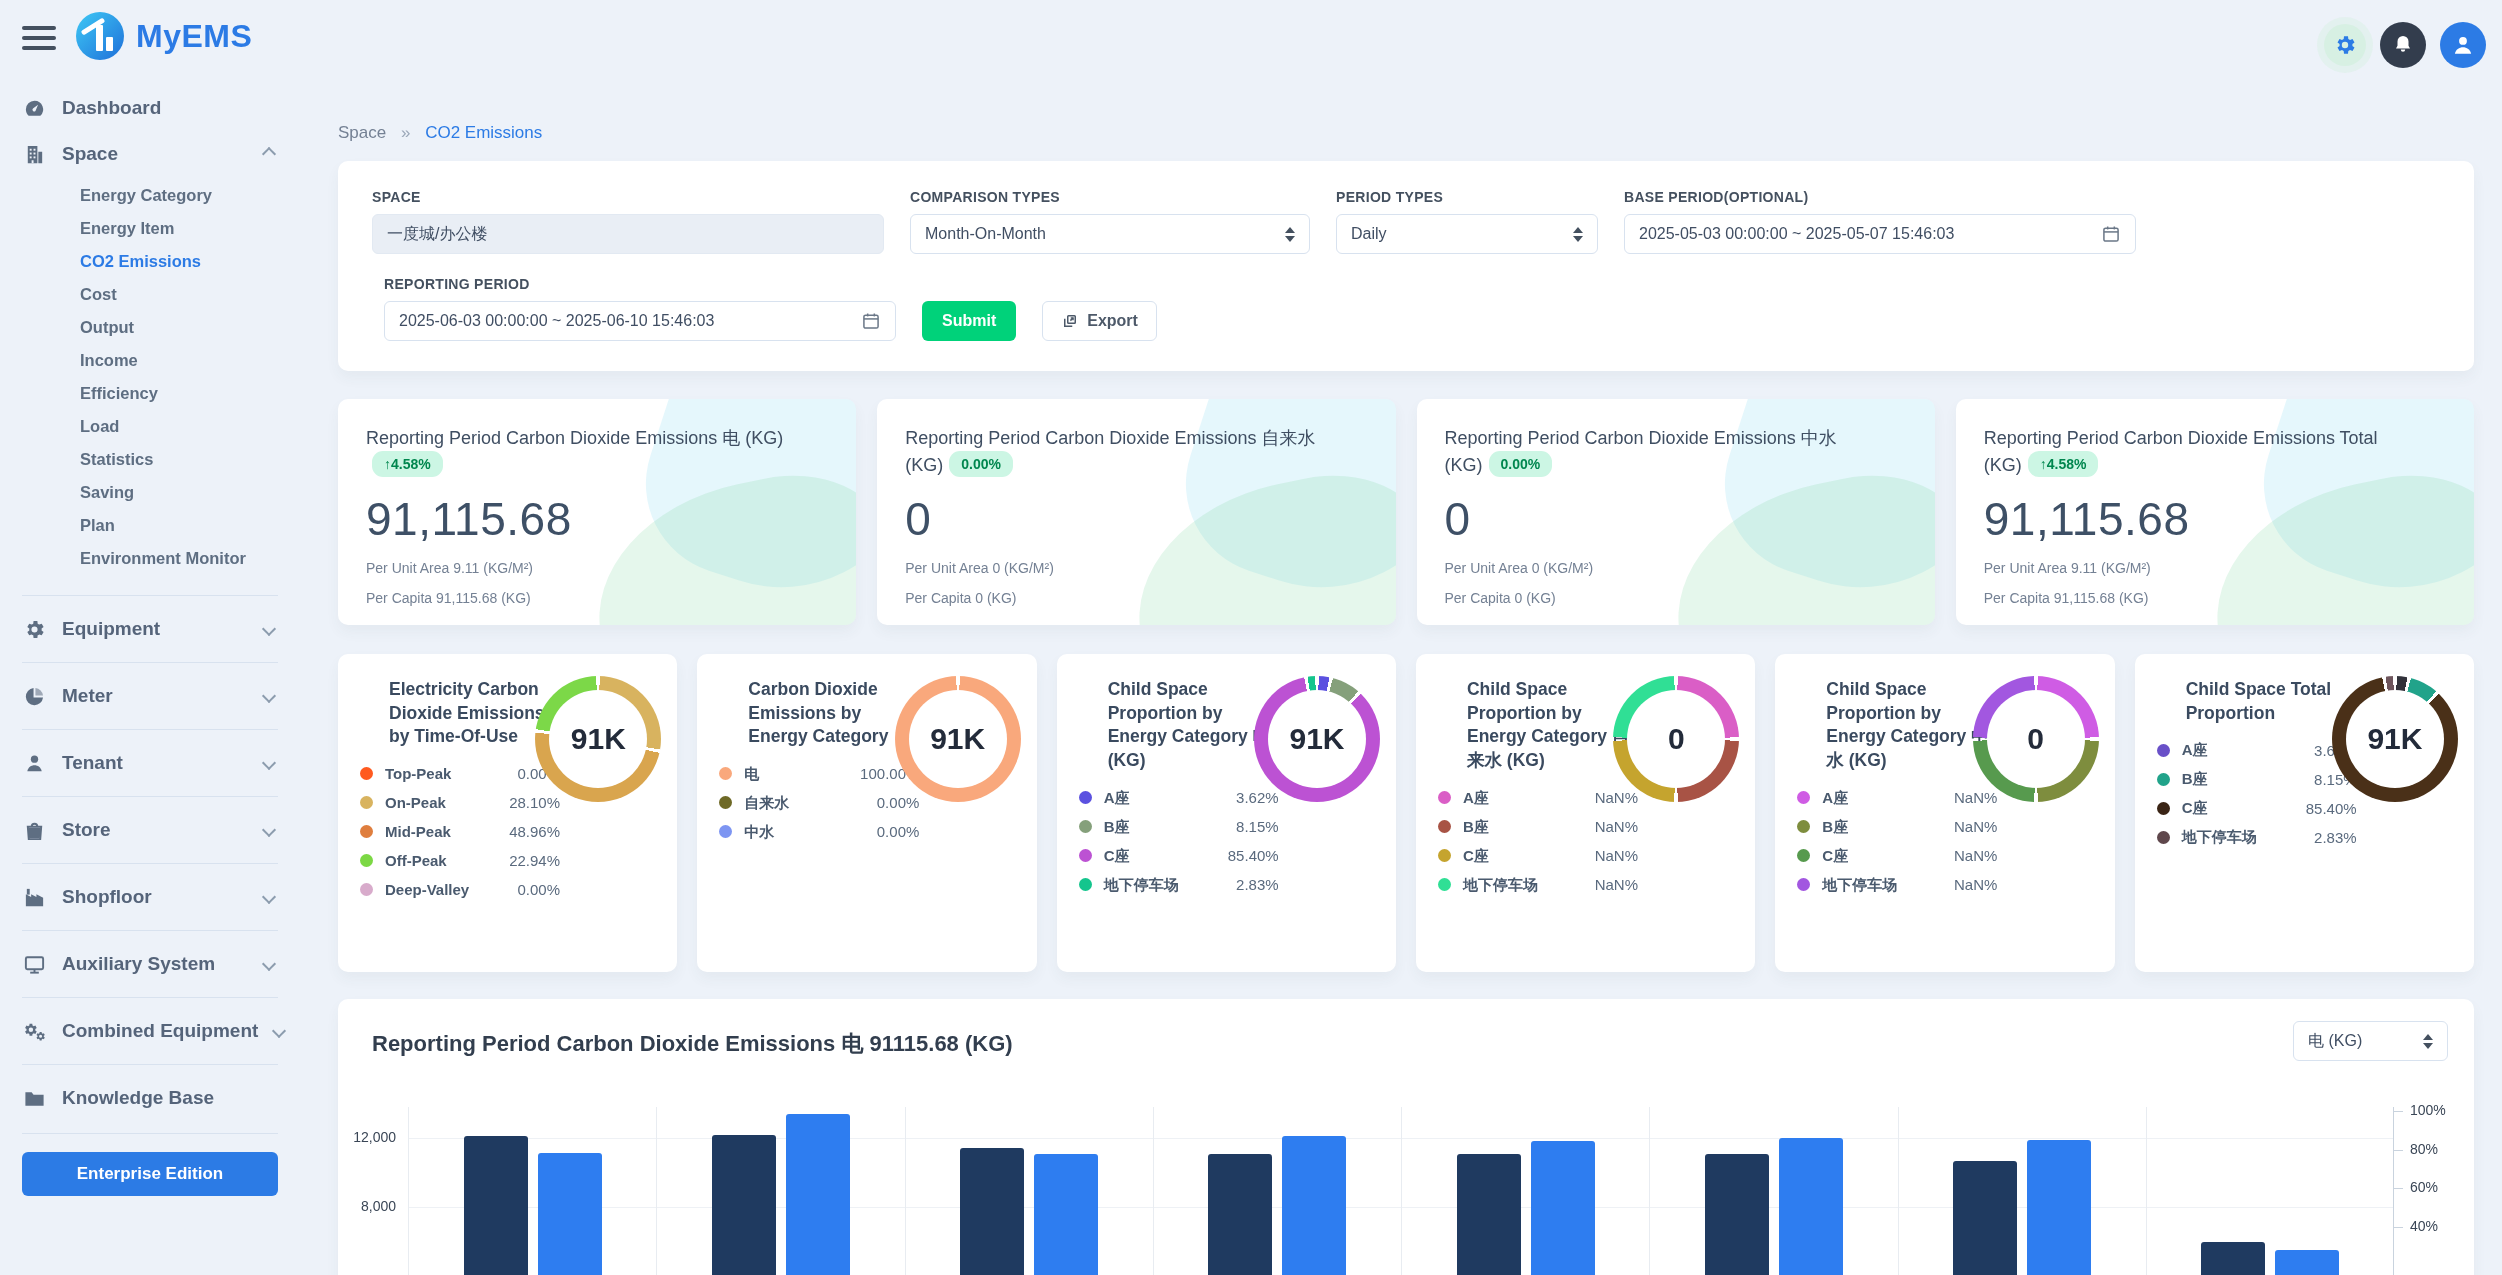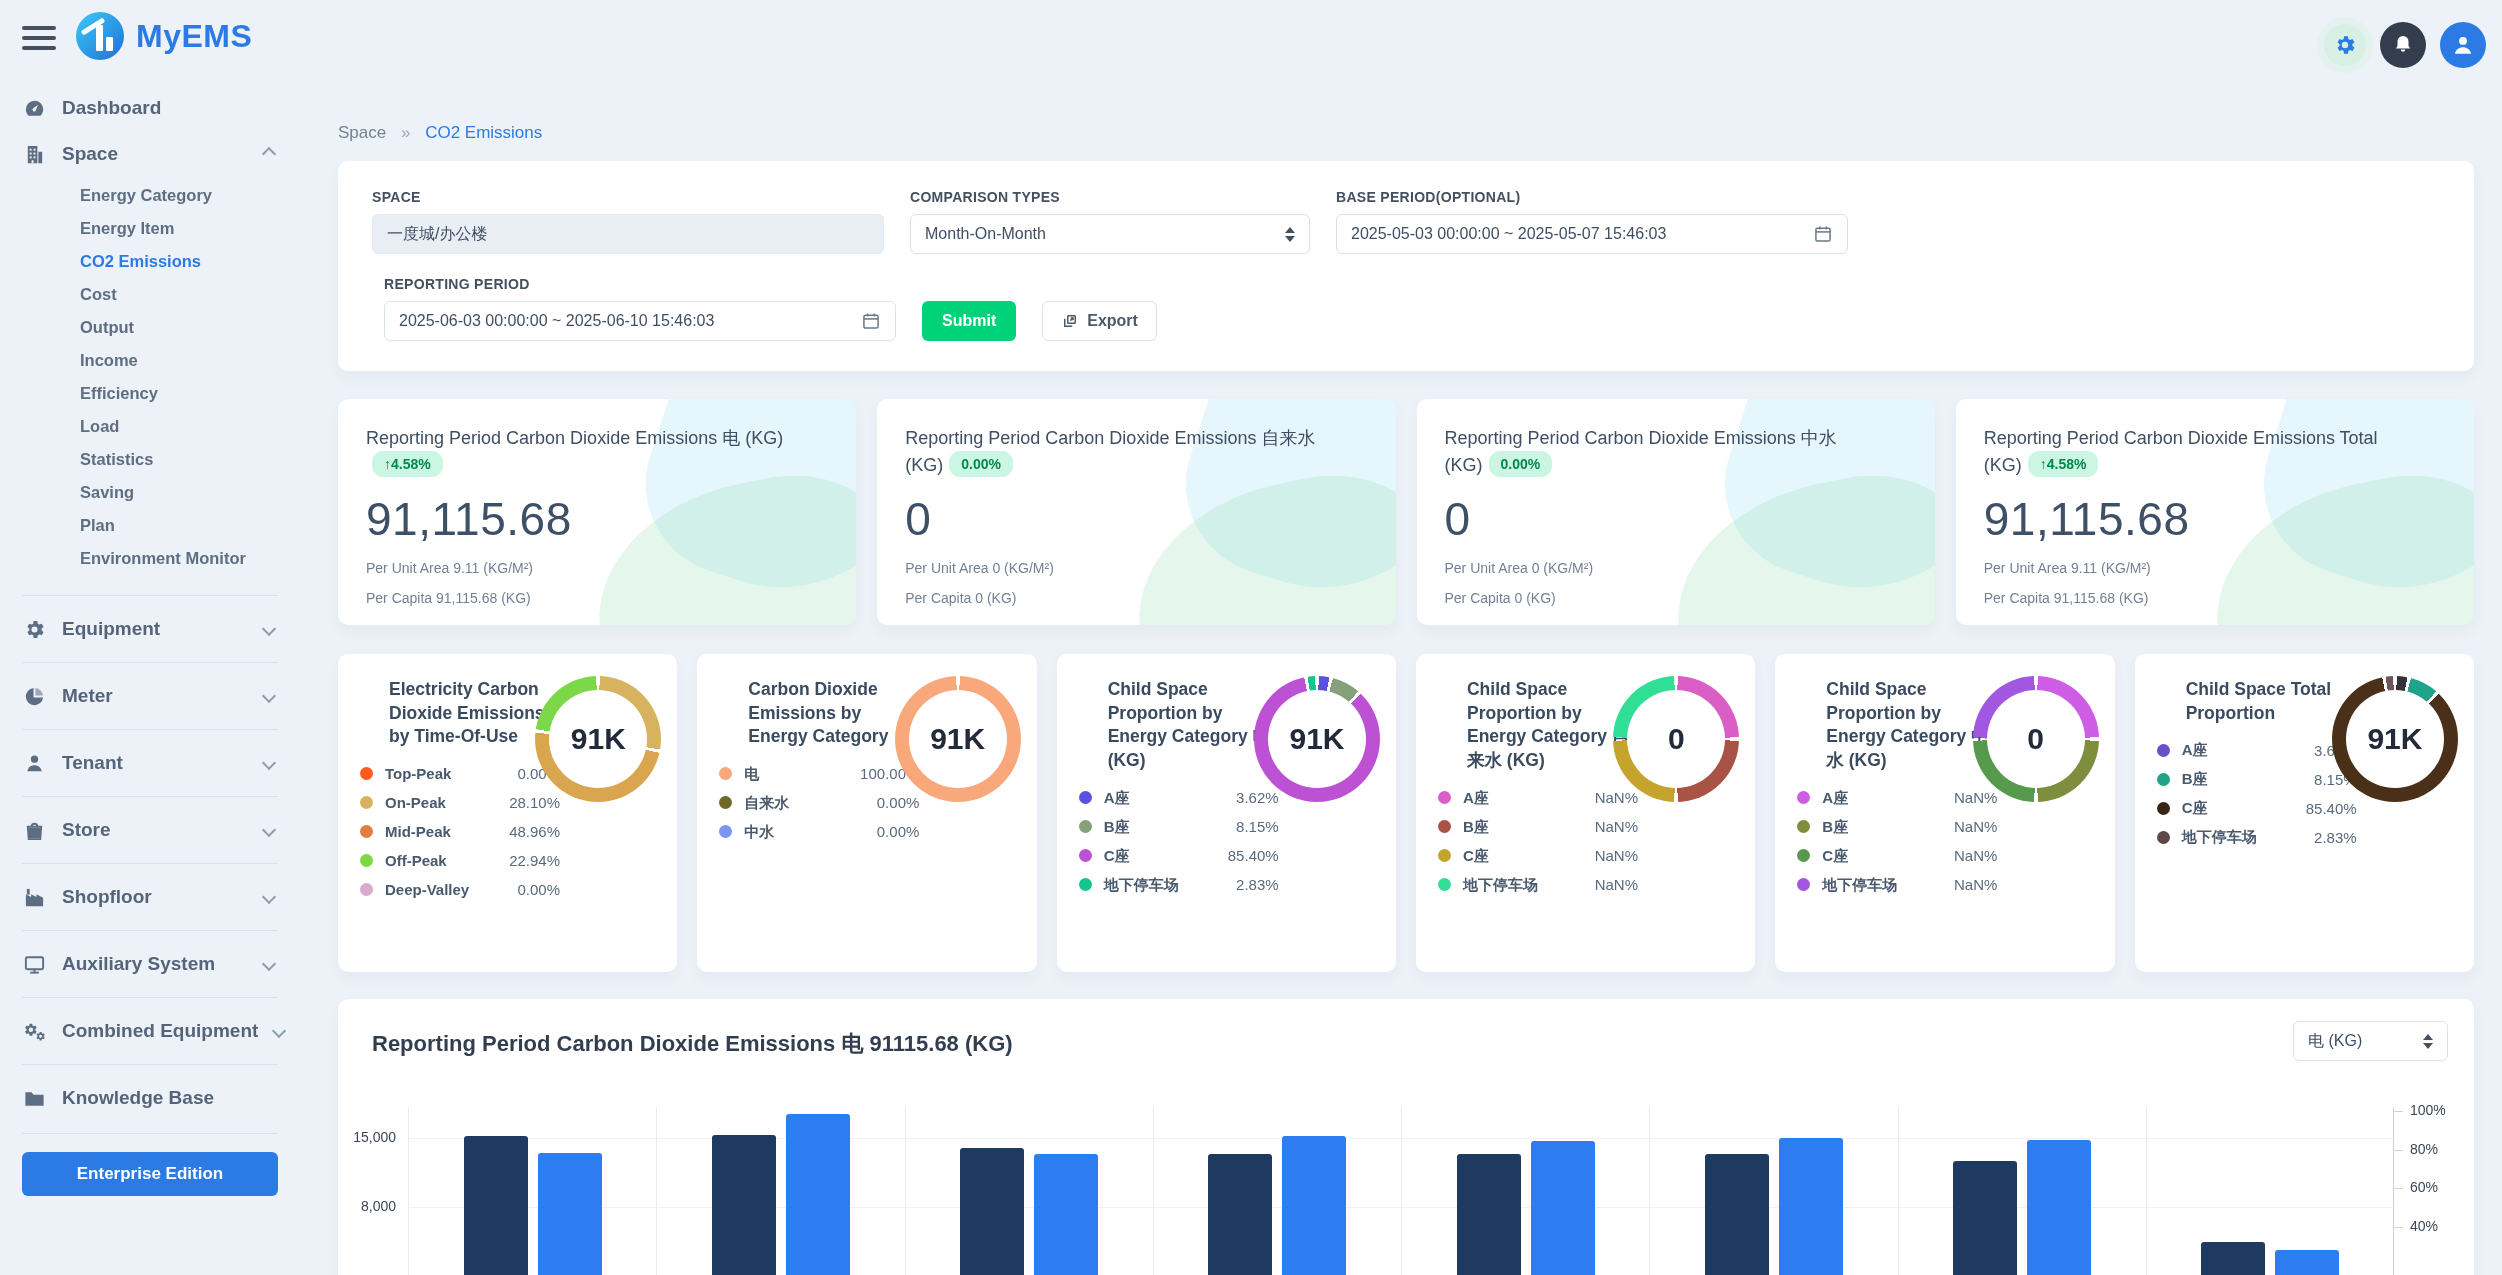--- a/index.html
+++ b/index.html
@@ -300,20 +300,30 @@
       <div class="fld w-comp">
         <label>COMPARISON TYPES</label>
         <div class="ctl">
           <span class="val">Month-On-Month</span>
           <span class="updown">
               <b class="u"></b>
               <b class="d"></b>
             </span>
         </div>
       </div>
+      <div class="fld w-per">
+        <label>PERIOD TYPES</label>
+        <div class="ctl">
+          <span class="val">Daily</span>
+          <span class="updown">
+              <b class="u"></b>
+              <b class="d"></b>
+            </span>
+        </div>
+      </div>
       <div class="fld w-base">
         <label>BASE PERIOD(OPTIONAL)</label>
         <div class="ctl">
           <span class="val">2025-05-03 00:00:00 ~ 2025-05-07 15:46:03</span>
           <svg width="20" height="20" viewBox="0 0 24 24" fill="none" stroke="#6a7787" stroke-width="1.8">
               <rect x="3.5" y="5" width="17" height="15.5" rx="2"></rect>
               <line x1="3.5" y1="9.5" x2="20.5" y2="9.5"></line>
               <line x1="8" y1="3" x2="8" y2="6.5"></line>
               <line x1="16" y1="3" x2="16" y2="6.5"></line>
             </svg>
@@ -556,21 +566,21 @@
     <div class="c-title">Reporting Period Carbon Dioxide Emissions 电 91115.68 (KG)</div>
     <div class="ctl unit-select">
       <span class="val">电 (KG)</span>
       <span class="updown">
           <b class="u"></b>
           <b class="d"></b>
         </span>
     </div>
     <div class="plot" id="plot">
         <div class="hgrid" style="top: 31.0435px;"></div>
-        <div class="ylab left" style="top: 22.0435px;">15,000</div>
+        <div class="ylab left" style="top: 22.0435px;">12,000</div>
         <div class="hgrid" style="top: 100.029px;"></div>
         <div class="ylab left" style="top: 91.029px;">8,000</div>
         <div class="slot" style="left: 0%; width: 12.5%;">
           <div class="bar" style="height: 209px; background: rgb(31, 58, 96);"></div>
           <div class="bar" style="height: 192px; background: rgb(46, 125, 240);"></div>
         </div>
         <div class="slot" style="left: 12.5%; width: 12.5%;">
           <div class="bar" style="height: 210px; background: rgb(31, 58, 96);"></div>
           <div class="bar" style="height: 231px; background: rgb(46, 125, 240);"></div>
         </div>

